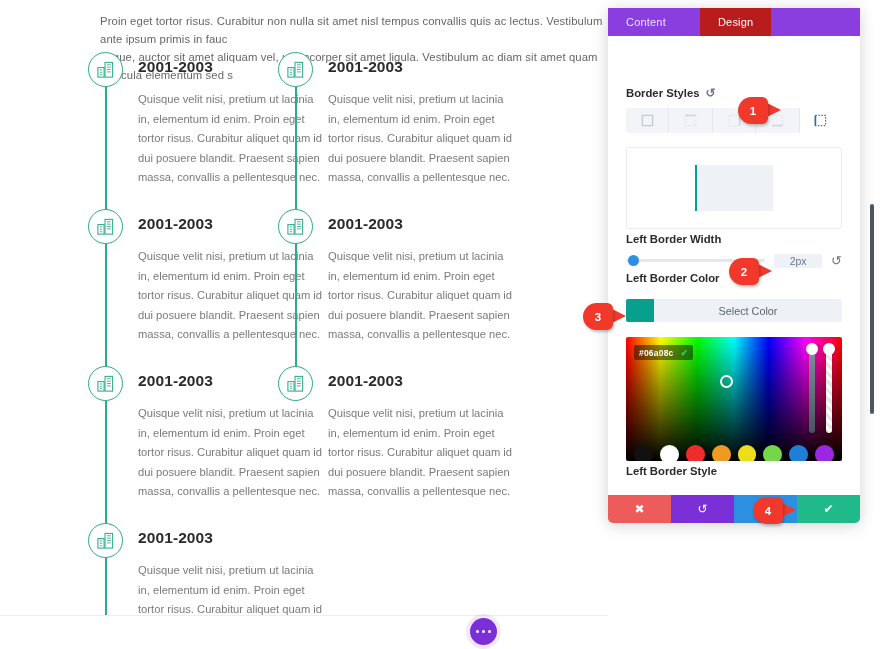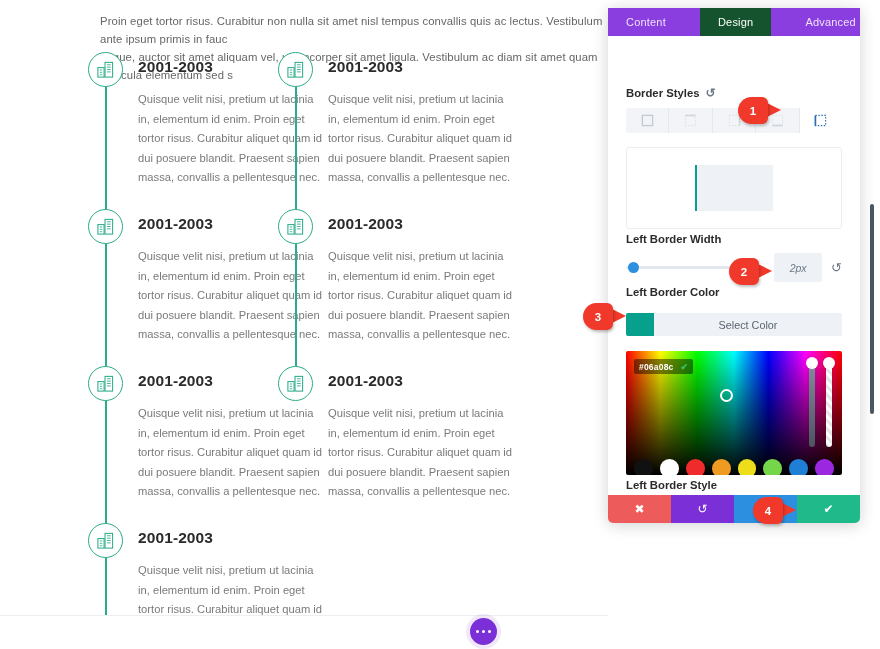--- a/index.html
+++ b/index.html
@@ -78,21 +78,21 @@
   }
   .modal-title { color:#fff; font-size:13px; font-weight:bold; letter-spacing:.2px; }
   .hdr-icons { margin-left:auto; display:flex; gap:12px; align-items:center; }
   .hdr-icon { width:14px; height:14px; opacity:.85; display:block; }
 
   .tabs { height: 28px; background: #8a3ee0; display: flex; gap: 16px; }
   .tab {
     flex: 0 0 auto; padding: 0 18px; height: 28px; line-height: 28px;
     color: #efe2fb; font-size: 11px; letter-spacing:.2px;
   }
-  .tab.active { background: #14532d; color: #fff; }
+  .tab.active { background: #b91c1c; color: #fff; }
 
   .modal-body {
     position: absolute; left:0; top:64px; right:0; bottom:28px;
     background: #fff; padding: 14px 18px 0 18px; overflow: hidden;
   }
 
   .field-label {
     font-size: 11.3px; color: #2b2b2b; font-weight: bold;
     display: flex; align-items: center; gap: 6px; margin-bottom: 8px;
   }
@@ -117,22 +117,22 @@
 
   .slider-row { display: flex; align-items: center; gap: 9px; }
   .slider-track {
     flex: 1; height: 3px; background: #e4e8ee; border-radius: 2px; position: relative;
   }
   .slider-knob {
     position: absolute; left: 2px; top: -4px; width: 11px; height: 11px;
     border-radius: 50%; background: #2d8fe0;
   }
   .num-field {
-    width: 48px; height: 29px; background: #eef1f5; border-radius: 2px;
-    font-size: 10.5px; color: #6c7a89; display:flex; align-items:center; justify-content:center;font-style:italic;
+    width: 48px; height: 14px; background: #eef1f5; border-radius: 2px;
+    font-size: 10.5px; color: #6c7a89; display:flex; align-items:center; justify-content:center;
   }
   .undo-btn { color: #6c7a89; font-size: 13px; }
 
   .color-row { display: flex; align-items: center; height: 37px; }
   .color-swatch { width: 28px; height: 23px; background: #06a08c; border-radius: 2px 0 0 2px; }
   .color-select {
     flex: 1; height: 23px; background: #eef1f5; border-radius: 0 2px 2px 0;
     display: flex; align-items: center; justify-content: center;
     font-size: 10.8px; color: #5a6672;
   }
@@ -367,21 +367,20 @@
     <i></i>
     <i></i>
   </div>
 
   <div class="modal">
 
 
     <div class="tabs">
       <div class="tab">Content</div>
       <div class="tab active">Design</div>
-      <div class="tab">Advanced</div>
     </div>
 
     <div class="modal-body">
 
       <div class="field-label">
         <span>Border Styles</span>
         <span class="reset-icon">↺</span>
       </div>
 
       <div class="bs-row">

